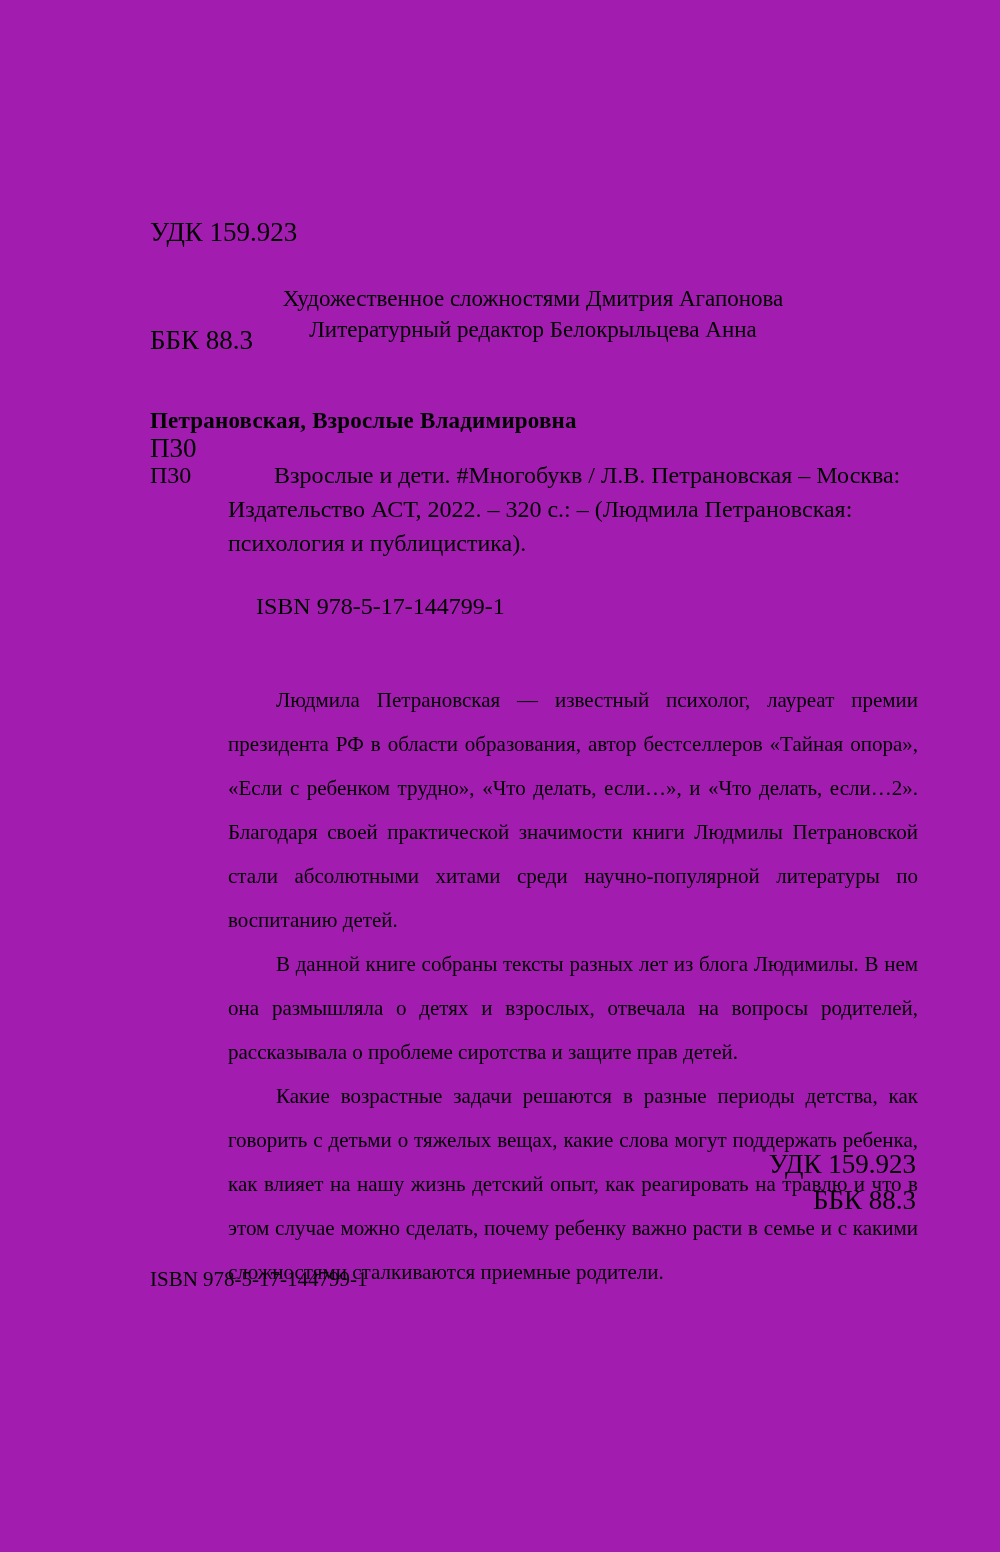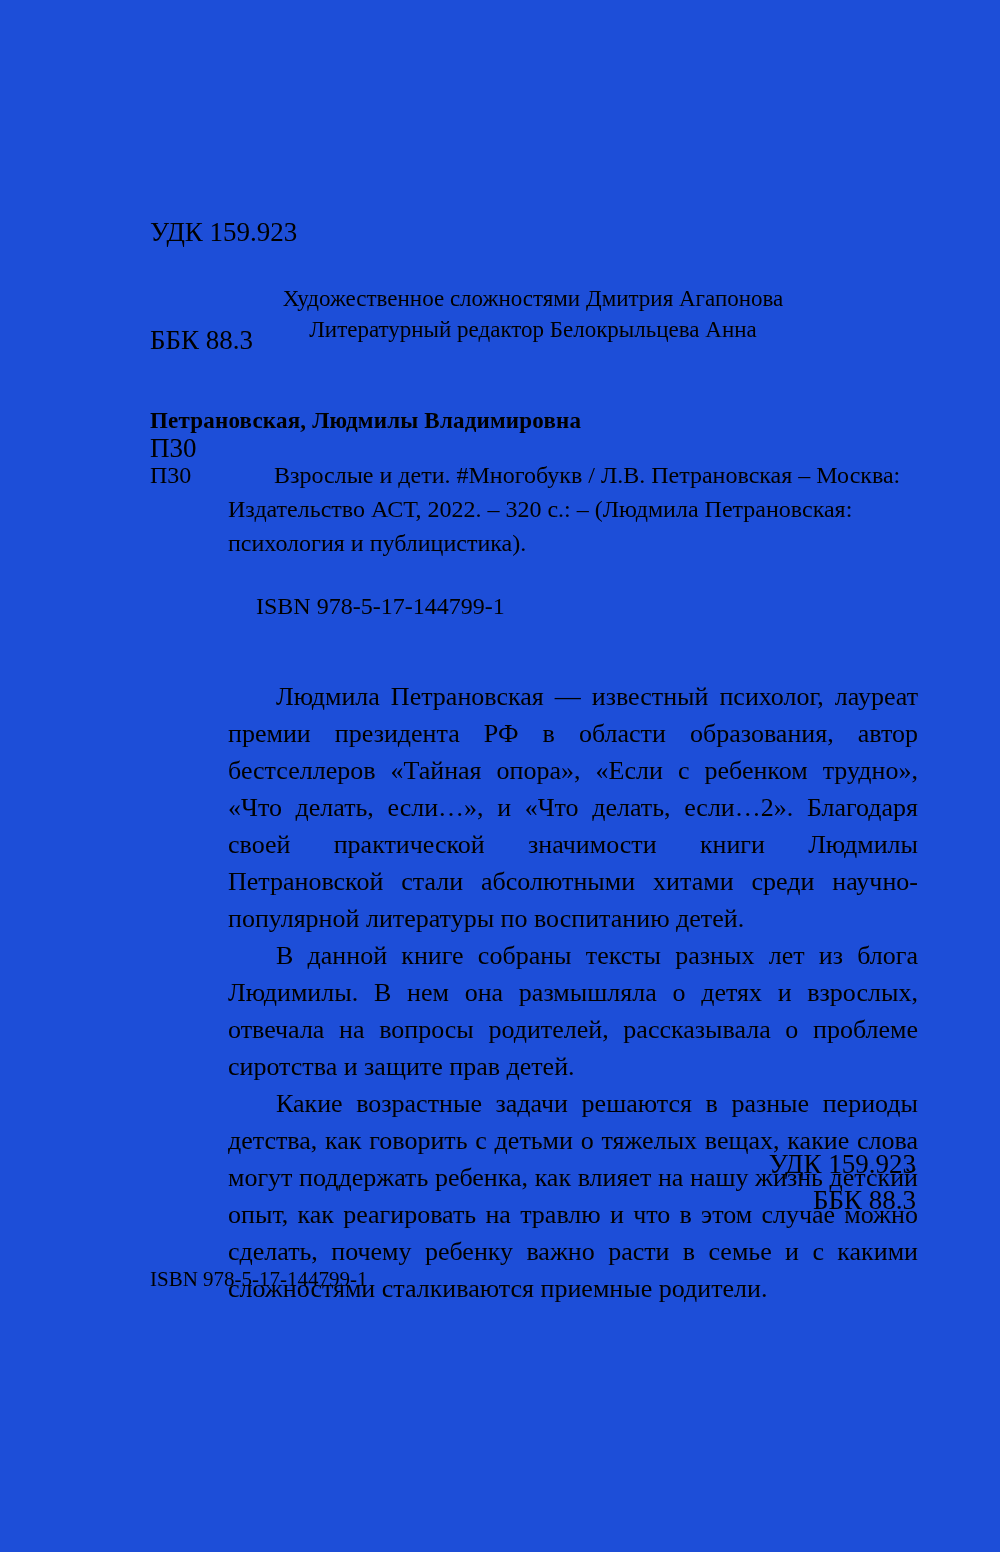--- a/index.html
+++ b/index.html
@@ -12,21 +12,21 @@
     height: 1552px;
     position: relative;
     font-family: "Liberation Serif", "DejaVu Serif", serif;
     color: #000000;
     -webkit-font-smoothing: antialiased;
   }
 
   .page {
     position: absolute;
     inset: 0;
-    background: #1d4ed8;
+    background: #a21caf;
   }
 
   
   .udk-block {
     position: absolute;
     left: 150px;
     top: 142px;
     font-size: 27px;
     line-height: 36px;
     white-space: pre;
@@ -83,22 +83,22 @@
     font-size: 24px;
     line-height: 32px;
   }
 
   
   .annotation {
     position: absolute;
     left: 228px;
     top: 678px;
     width: 690px;
-    font-size: 26px;
-    line-height: 37px;
+    font-size: 21px;
+    line-height: 44px;
     text-align: justify;
     text-justify: inter-word;
   }
   .annotation p {
     margin: 0;
     text-indent: 48px;
   }
 
   
   .udk-repeat {
@@ -136,21 +136,21 @@
     <div>УДК 159.923</div>
     <div>ББК 88.3</div>
     <div>П30</div>
   </div>
 
   <div class="credits">
     <div><span>Художественное сложностями </span><span class="it">Дмитрия Агапонова</span></div>
     <div><span>Литературный редактор </span><span class="it">Белокрыльцева Анна</span></div>
   </div>
 
-  <div class="author-heading">Петрановская, Людмилы Владимировна</div>
+  <div class="author-heading">Петрановская, Взрослые Владимировна</div>
 
   <div class="biblio-marker">П30</div>
   <div class="biblio-body">Взрослые и дети. #Многобукв /  Л.В. Петрановская  – Москва: Издательство АСТ, 2022. – 320 с.: – (Людмила Петрановская: психология и публицистика).</div>
 
   <div class="isbn-mid">ISBN 978-5-17-144799-1</div>
 
   <div class="annotation">
     <p>Людмила Петрановская  — известный психолог, лауреат премии президента РФ в области образования, автор бестселлеров «Тайная опора», «Если с ребенком трудно», «Что делать, если…», и «Что делать, если…2». Благодаря своей практической значимости книги Людмилы Петрановской стали абсолютными хитами среди научно-популярной литературы по воспитанию детей.</p>
     <p>В данной книге собраны тексты разных лет из блога Людимилы. В нем она размышляла о детях и взрослых, отвечала на вопросы родителей, рассказывала о проблеме сиротства и защите прав детей.</p>
     <p>Какие возрастные задачи решаются в разные периоды детства, как говорить с детьми о тяжелых вещах, какие слова могут поддержать ребенка, как влияет на нашу жизнь детский опыт, как реагировать на травлю и что в этом случае можно сделать, почему ребенку важно расти в семье и с какими сложностями сталкиваются приемные родители.</p>

